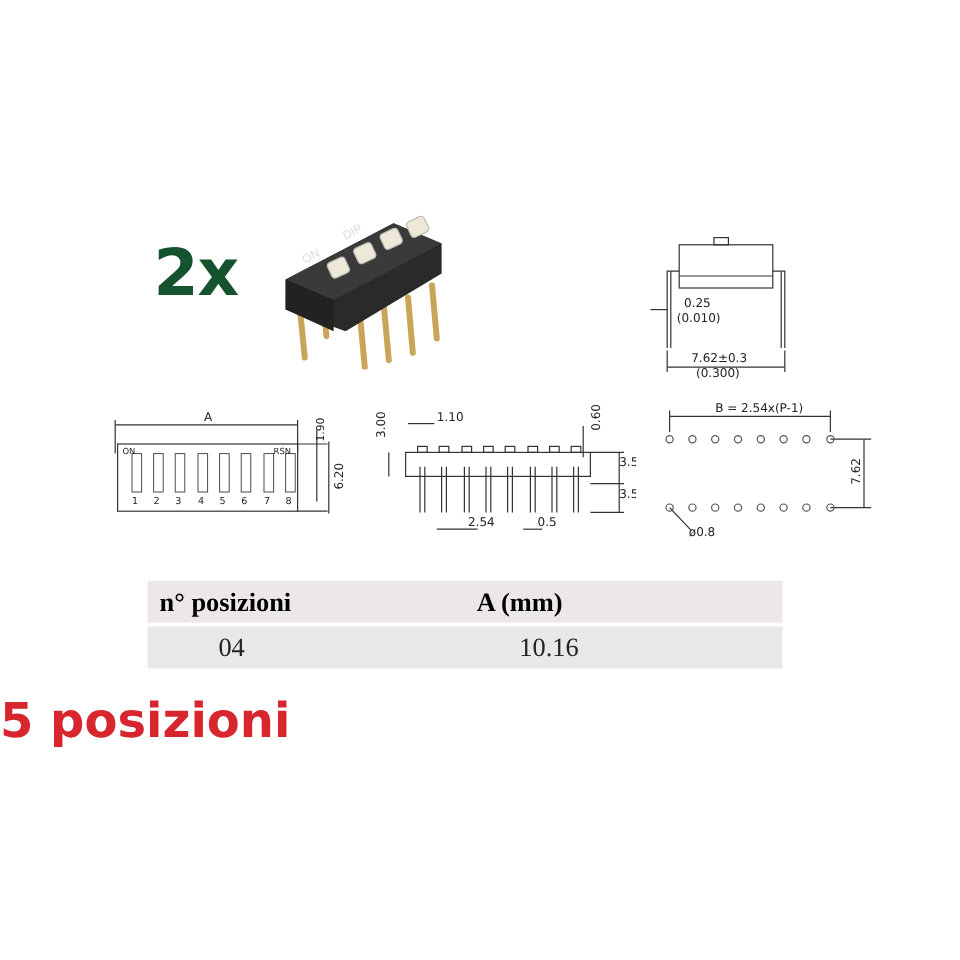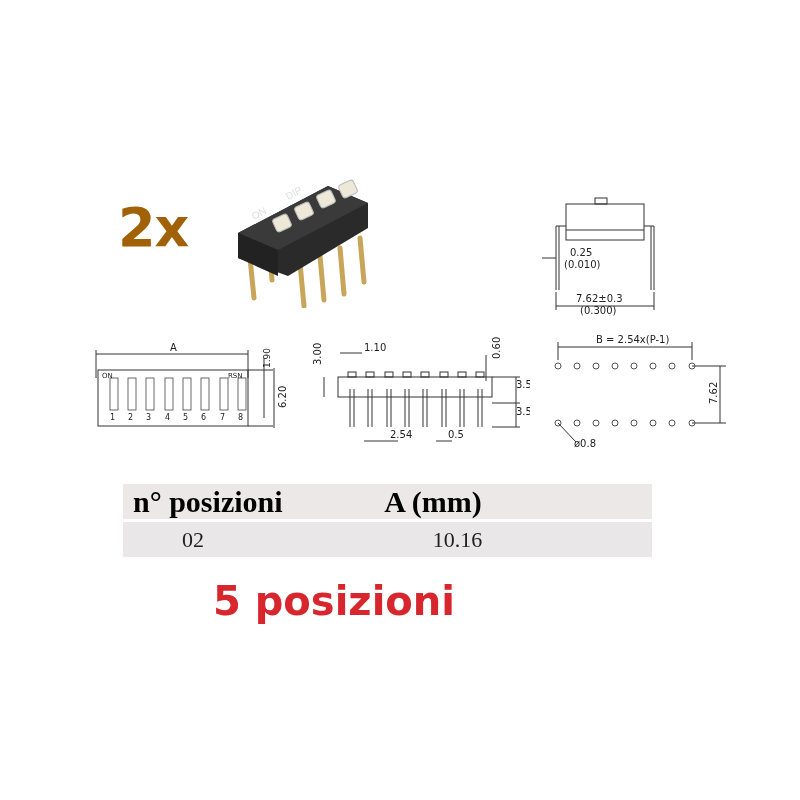--- a/index.html
+++ b/index.html
@@ -1,31 +1,31 @@
 <!DOCTYPE html>
 <html><head>
 <meta charset="utf-8">
 <style>
   html,body{margin:0;padding:0;background:#fff;}
   body{width:800px;height:800px;position:relative;overflow:hidden;font-family:"Liberation Sans",sans-serif;}
   .abs{position:absolute;}
-  .qty{left:118px;top:196px;font-size:54px;font-weight:bold;color:#a16207;font-family:"DejaVu Sans",sans-serif;letter-spacing:-1px;}
+  .qty{left:128px;top:196px;font-size:54px;font-weight:bold;color:#14532d;font-family:"DejaVu Sans",sans-serif;letter-spacing:-1px;}
   .draw text{font-family:"DejaVu Sans",sans-serif;fill:#222;}
   .tbl{left:123px;top:484px;width:529px;font-family:"Liberation Serif",serif;}
   .tbl .row{display:flex;height:35px;align-items:center;}
-  .tbl .hdr{background:#ede8e8;font-weight:bold;font-size:30px;}
+  .tbl .hdr{background:#ede8e8;font-weight:bold;font-size:22px;}
   .tbl .sep{height:3px;background:#fff;}
   .tbl .body{background:#e9e7e7;font-size:22px;color:#222;}
   .tbl .c1{width:160px;padding-left:10px;}
   .tbl .c2{width:200px;text-align:center;padding-left:40px;}
   .tbl .c3{flex:1;text-align:center;}
   .tbl .body .c1{text-align:center;width:140px;padding-left:0;}
   .tbl .body .c2{width:230px;padding-left:30px;}
   .tbl .body .c3{text-align:center;}
-  .caption{left:0;width:668px;top:578px;text-align:center;font-size:40px;font-weight:bold;color:#d7262d;font-family:"DejaVu Sans",sans-serif;}
+  .caption{left:0;width:668px;top:578px;font-size:40px;font-weight:bold;color:#d7262d;font-family:"DejaVu Sans",sans-serif;}
 </style>
 </head>
 <body>
 
 <div class="abs qty">2x</div>
 
 <svg class="abs" style="left:228px;top:178px" width="150" height="130" viewBox="0 0 150 130">
   <g stroke="#c9a55a" stroke-width="5" stroke-linecap="round">
     <line x1="22" y1="80" x2="26" y2="120"></line>
     <line x1="42" y1="78" x2="44" y2="102"></line>
@@ -179,18 +179,18 @@
   <text x="34" y="117" font-size="10">ø0.8</text>
 </svg>
 
 <div class="abs tbl">
   <div class="row hdr">
     <div class="c1">n° posizioni</div>
     <div class="c2">A (mm)</div>
   </div>
   <div class="sep"></div>
   <div class="row body">
-    <div class="c1">02</div>
+    <div class="c1">04</div>
     <div class="c3">10.16</div>
   </div>
 </div>
 
 <div class="abs caption">5 posizioni</div>
 
 </body></html>

